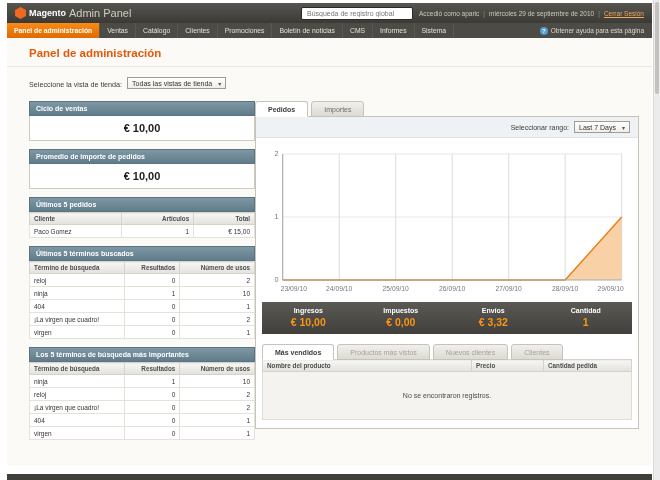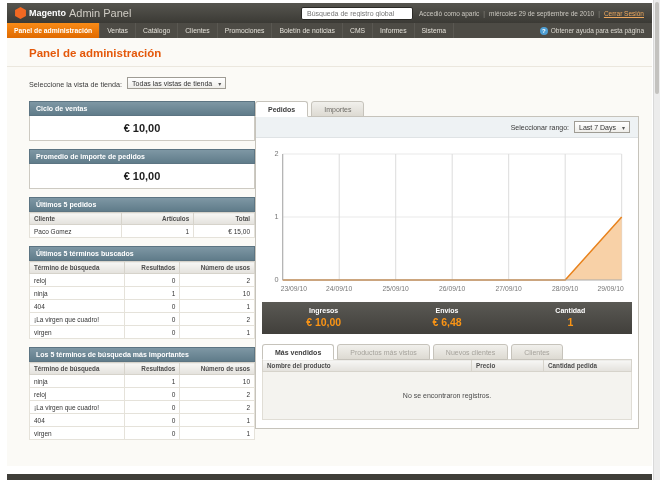--- a/index.html
+++ b/index.html
@@ -296,22 +296,26 @@
                   <line x1="18" x2="344" y1="136" y2="136" stroke="#aaaaaa" stroke-width="1" vector-effect="non-scaling-stroke"></line>
                 </svg>
             </div>
 
             <div class="stats-bar">
               <div class="stat">
                 <div class="stat-label">Ingresos</div>
                 <div class="stat-value">€ 10,00</div>
               </div>
               <div class="stat">
+                <div class="stat-label">Impuestos</div>
+                <div class="stat-value">€ 0,00</div>
+              </div>
+              <div class="stat">
                 <div class="stat-label">Envíos</div>
-                <div class="stat-value">€ 6,48</div>
+                <div class="stat-value">€ 3,32</div>
               </div>
               <div class="stat">
                 <div class="stat-label">Cantidad</div>
                 <div class="stat-value">1</div>
               </div>
             </div>
 
             <div class="bottom-tabs">
               <div class="tab active">Más vendidos</div>
               <div class="tab dim">Productos más vistos</div>

